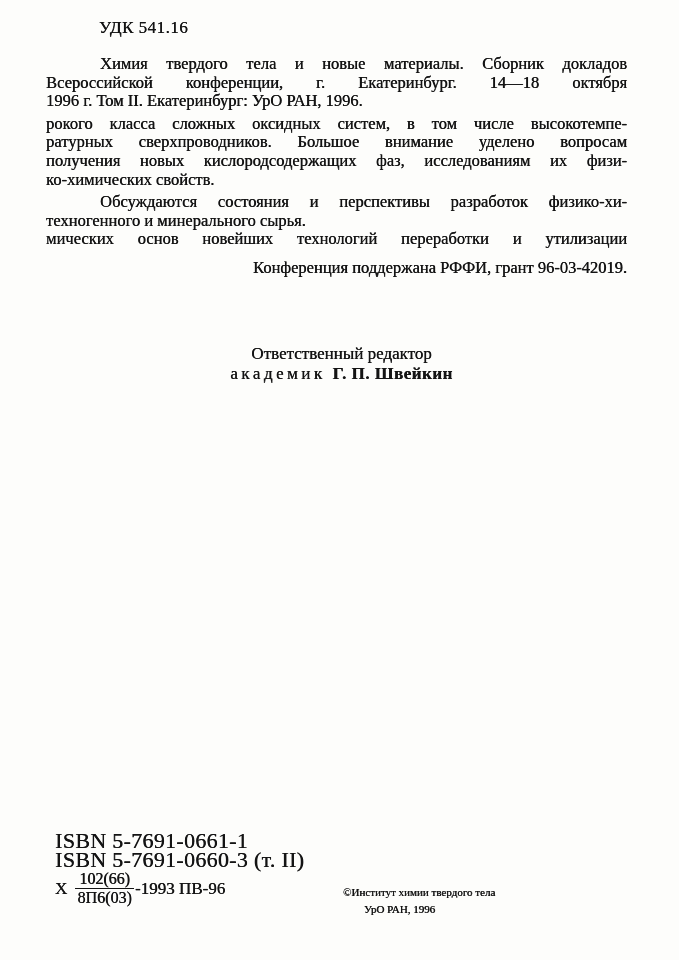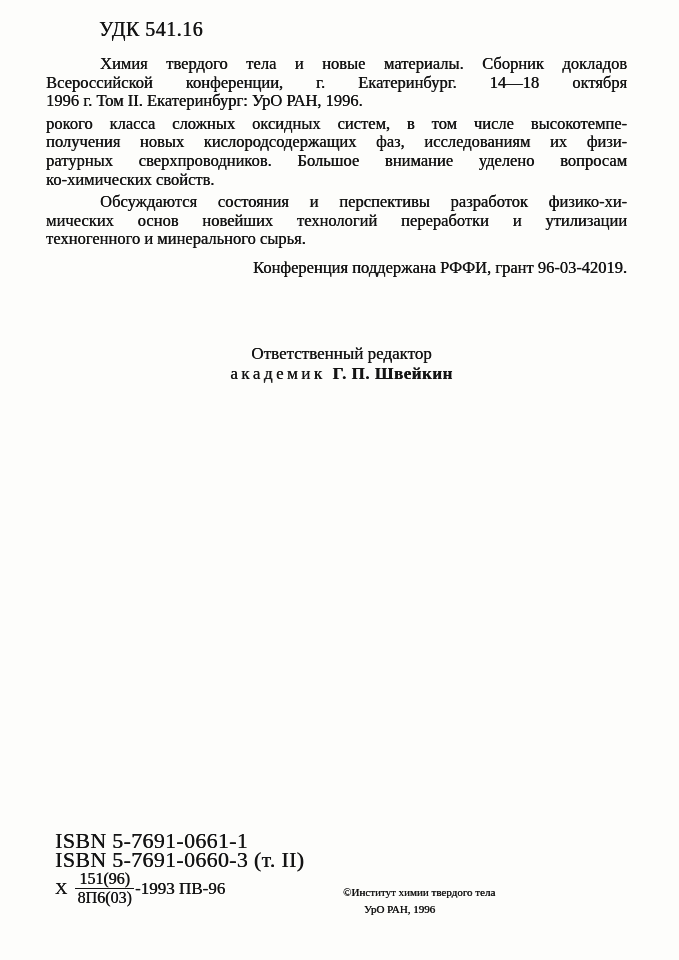--- a/index.html
+++ b/index.html
@@ -18,21 +18,21 @@
     font-size: 16.5px;
     overflow: hidden;
     text-shadow: 0.35px 0 0 currentColor; 
   }
 
   
   .udc {
     position: absolute;
     top: 18px;
     left: 99px;
-    font-size: 20px;
+    font-size: 17px;
     letter-spacing: 0.5px;
   }
 
   
   .abstract {
     position: absolute;
     top: 55px;
     left: 46px;
     width: 581px;
   }
@@ -134,29 +134,29 @@
   <div class="abstract">
 
     <div class="para">
       <div class="ln j first">Химия твердого тела и новые материалы. Сборник докладов</div>
       <div class="ln j">Всероссийской конференции, г. Екатеринбург. 14—18 октября</div>
       <div class="ln">1996 г. Том II. Екатеринбург: УрО РАН, 1996.</div>
     </div>
 
     <div class="para">
       <div class="ln j">рокого класса сложных оксидных систем, в том числе высокотемпе-</div>
+      <div class="ln j">ратурных сверхпроводников. Большое внимание уделено вопросам</div>
       <div class="ln j">получения новых кислородсодержащих фаз, исследованиям их физи-</div>
-      <div class="ln j">ратурных сверхпроводников. Большое внимание уделено вопросам</div>
       <div class="ln">ко-химических свойств.</div>
     </div>
 
     <div class="para">
       <div class="ln j first">Обсуждаются состояния и перспективы разработок физико-хи-</div>
+      <div class="ln">техногенного и минерального сырья.</div>
       <div class="ln j">мических основ новейших технологий переработки и утилизации</div>
-      <div class="ln">техногенного и минерального сырья.</div>
     </div>
 
     <div class="para grant">
       <div class="ln first">Конференция поддержана РФФИ, грант 96-03-42019.</div>
     </div>
 
   </div>
 
   <div class="editor">
     <div class="ed-role">Ответственный редактор</div>
@@ -166,21 +166,21 @@
   </div>
 
   <div class="isbn">
     <div class="isbn-l1">ISBN 5-7691-0661-1</div>
     <div class="isbn-l2">ISBN 5-7691-0660-3 (т. II)</div>
   </div>
 
   <div class="catalog">
     <span class="letter">Х</span>
     <span class="frac">
-      <span class="num">151(96)</span>
+      <span class="num">102(66)</span>
       <span class="den">8П6(03)</span>
     </span>
     <span class="suffix">-1993 ПВ-96</span>
   </div>
 
   <div class="copyright">
     <div class="l1">©Институт химии твердого тела</div>
     <div class="l2">УрО РАН, 1996</div>
   </div>
 

